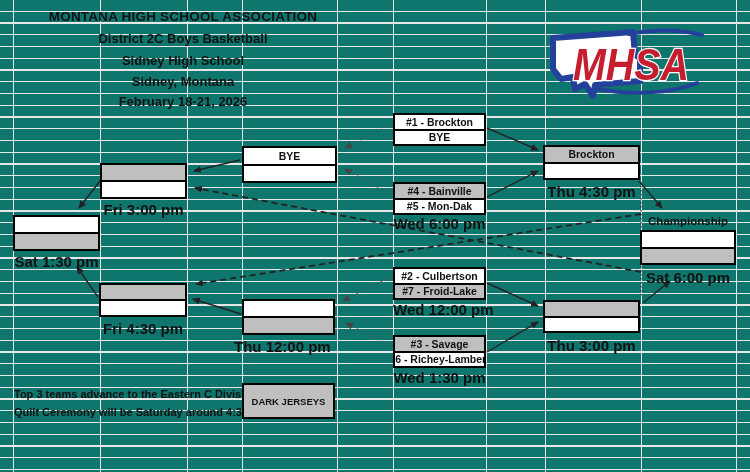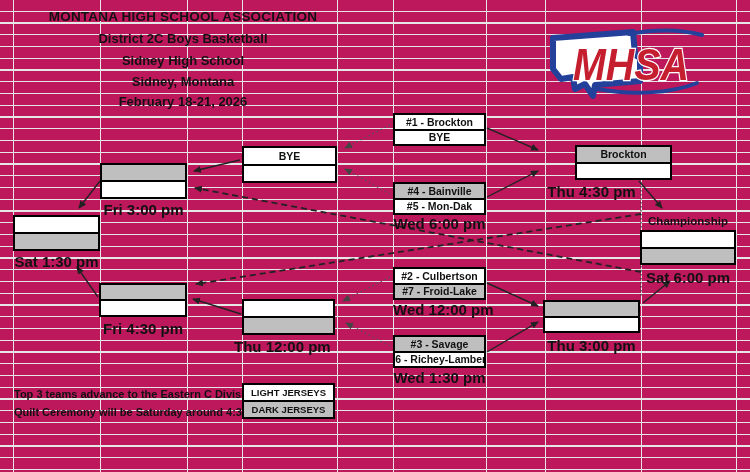--- a/index.html
+++ b/index.html
@@ -1,19 +1,19 @@
 <!DOCTYPE html>
 <html style="--shaded: #bfbfbf; --grid: #e6e6e6;"><head>
 <meta charset="utf-8">
 <style>
   :root{ --shaded:#bfbfbf; --grid:#e6e6e6; --ink:#111111; }
   html,body{margin:0;padding:0;background:#ffffff;}
   #stage{
     position:relative; width:750px; height:472px; overflow:hidden;
-    background:#be185d;
+    background:#0f766e;
     font-family:"Liberation Sans", sans-serif;
     color:var(--ink);
   }
   
   #grid{
     position:absolute; inset:0; z-index:0;
     background-image:repeating-linear-gradient(to bottom,
       transparent 0px, transparent 10.7px, var(--grid) 10.7px, var(--grid) 11.75px);
   }
   .vl{position:absolute; top:0; width:1px; height:472px; background:var(--grid); z-index:0;}
@@ -140,21 +140,21 @@
     <div class="slot shaded">#7 - Froid-Lake</div>
   </div>
   <div class="timelabel" style="left:393px; top:301px; width:93px;">Wed 12:00 pm</div>
 
   <div class="gbox" style="left:393px; top:335px; width:93px; height:33px;">
     <div class="slot top shaded">#3 - Savage</div>
     <div class="slot">#6 - Richey-Lambert</div>
   </div>
   <div class="timelabel" style="left:393px; top:369px; width:93px;">Wed 1:30 pm</div>
 
-  <div class="gbox" style="left:543px; top:145px; width:97px; height:35px;margin-left:32px;">
+  <div class="gbox" style="left:543px; top:145px; width:97px; height:35px;">
     <div class="slot top shaded">Brockton</div>
     <div class="slot"></div>
   </div>
   <div class="timelabel" style="left:543px; top:183px; width:97px;">Thu 4:30 pm</div>
 
   <div class="gbox" style="left:543px; top:300px; width:97px; height:33px;">
     <div class="slot top shaded"></div>
     <div class="slot"></div>
   </div>
   <div class="timelabel" style="left:543px; top:337px; width:97px;">Thu 3:00 pm</div>
@@ -192,17 +192,16 @@
   <div class="gbox" style="left:242px; top:299px; width:93px; height:36px;">
     <div class="slot top"></div>
     <div class="slot shaded"></div>
   </div>
   <div class="timelabel" style="left:234px; top:338px; width:93px;">Thu 12:00 pm</div>
 
   <div class="note" style="top:388px;">Top 3 teams advance to the Eastern C Divisional</div>
   <div class="note" style="top:406px;">Quilt Ceremony will be Saturday around 4:30 pm</div>
 
   <div class="gbox" style="left:242px; top:383px; width:93px; height:36px;">
-    <div class="slot top" style="font-size:9.5px;">LIGHT JERSEYS</div>
     <div class="slot shaded" style="font-size:9.5px;">DARK JERSEYS</div>
   </div>
 
 </div>
 
 </body></html>

